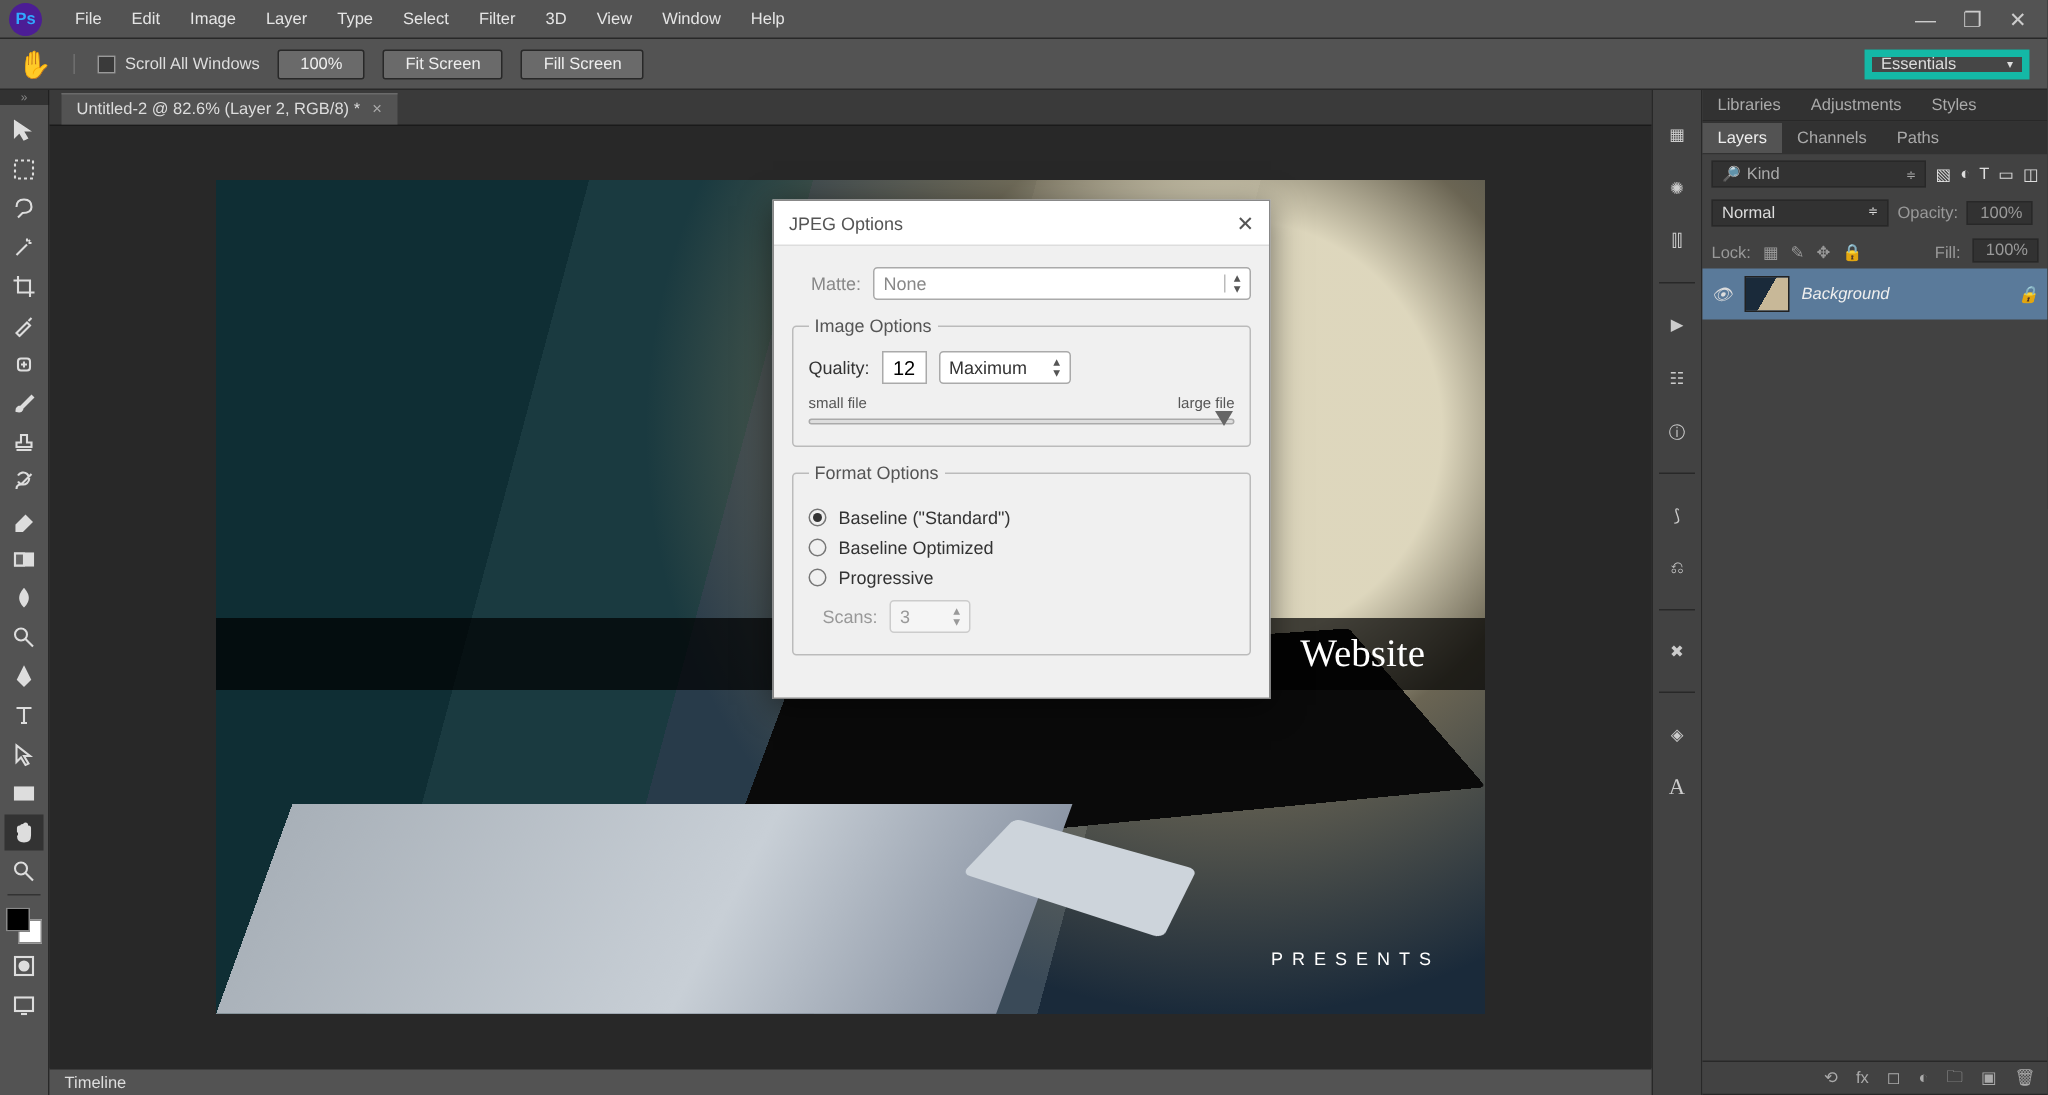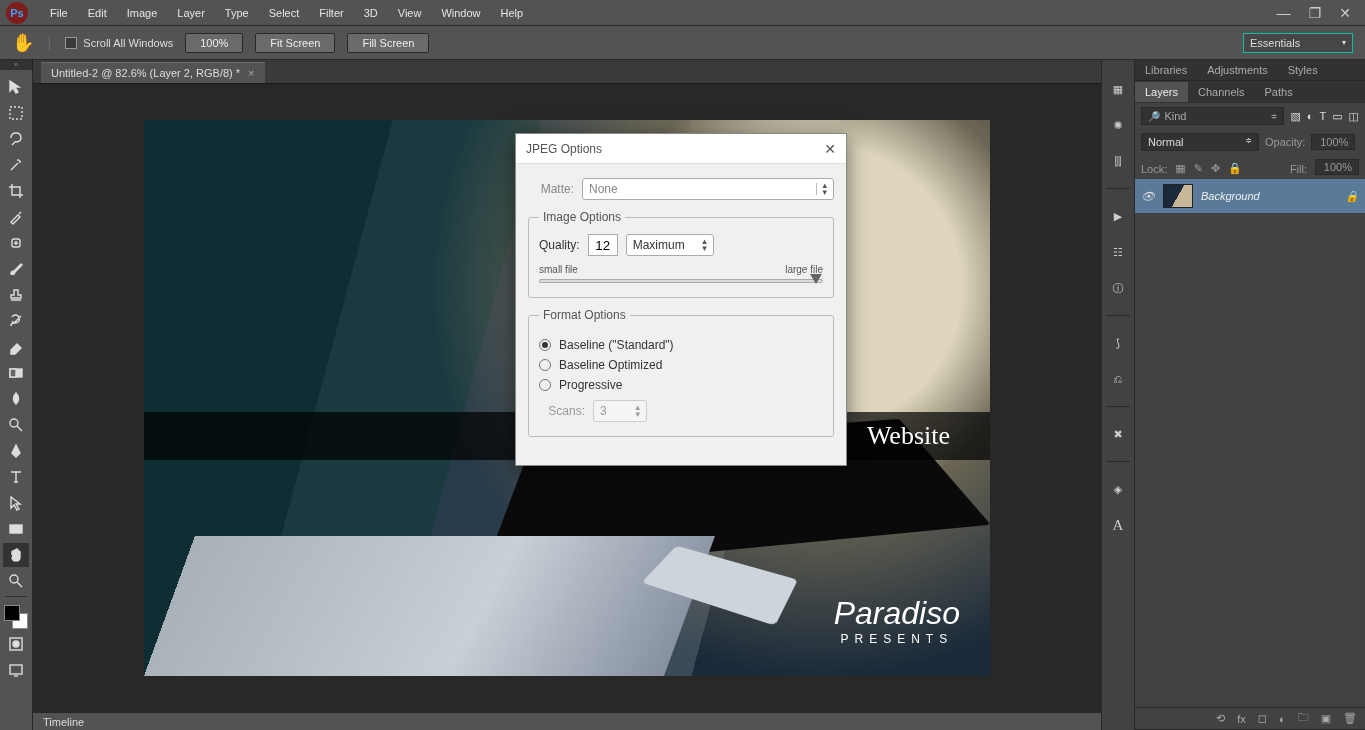--- a/index.html
+++ b/index.html
@@ -1,31 +1,31 @@
 <!DOCTYPE html>
 <html><head>
 <meta charset="utf-8">
 <style>
 * { margin: 0; padding: 0; box-sizing: border-box; font-family: "Segoe UI", Tahoma, sans-serif; }
 body { width: 1365px; height: 730px; background: #535353; overflow: hidden; position: relative; color: #ddd; font-size: 11px; }
 
 
 .menubar { height: 26px; background: #535353; display: flex; align-items: center; padding: 0 6px; border-bottom: 1px solid #282828; }
-.ps-logo { width: 22px; height: 22px; background: #7f1d1d; border-radius: 11px; display: flex; align-items: center; justify-content: center; color: #31a8ff; font-weight: bold; font-size: 11px; margin-right: 12px; }
+.ps-logo { width: 22px; height: 22px; background: #4c1d95; border-radius: 11px; display: flex; align-items: center; justify-content: center; color: #31a8ff; font-weight: bold; font-size: 11px; margin-right: 12px; }
 .menubar-item { padding: 4px 10px; color: #e5e5e5; cursor: default; }
 .window-controls { margin-left: auto; display: flex; gap: 18px; padding-right: 8px; color: #ccc; }
 .window-controls span { cursor: pointer; font-size: 14px; }
 
 
 .options-bar { height: 34px; background: #535353; display: flex; align-items: center; padding: 0 12px; border-bottom: 1px solid #282828; gap: 12px; }
 .hand-icon { font-size: 18px; }
 .chk { display: flex; align-items: center; gap: 6px; }
 .chkbox { width: 12px; height: 12px; border: 1px solid #999; background: #3a3a3a; }
 .opt-btn { background: #6a6a6a; border: 1px solid #282828; color: #eee; padding: 3px 14px; border-radius: 2px; cursor: pointer; font-size: 11px; }
-.workspace-select { margin-left: auto; width: 110px; height: 20px; background: #464646; border: 1px solid #14b8a6; padding: 2px 6px; display: flex; align-items: center; justify-content: space-between; }
+.workspace-select { margin-left: auto; width: 110px; height: 20px; background: #464646; border: 5px solid #14b8a6; padding: 2px 6px; display: flex; align-items: center; justify-content: space-between; }
 
 
 .main { display: flex; height: calc(100% - 60px); }
 
 
 .toolbox-outer { display: flex; flex-direction: column; }
 .tbx-flyout { height: 10px; background: #323232; text-align: center; color: #888; font-size: 8px; border-right: 1px solid #202020;}
 .toolbox { width: 33px; background: #535353; border-right: 1px solid #282828; display: flex; flex-direction: column; align-items: center; padding-top: 4px; flex: 1; }
 .tool { width: 26px; height: 24px; margin: 1px 0; display: flex; align-items: center; justify-content: center; color: #ddd; cursor: pointer; position: relative; }
 .tool svg { width: 16px; height: 16px; stroke: #ddd; fill: none; stroke-width: 1.4; }
@@ -308,21 +308,20 @@
       <div class="canvas">
         <div class="photo-bg"></div>
         <div class="laptop"></div>
         <div class="paper"></div>
         <div class="phone"></div>
         <div class="text-strip">
           <span class="gap"></span>
           <span>Website</span>
         </div>
         <div class="wm">
-          <div class="script">Paradiso</div>
           <div class="sub">PRESENTS</div>
         </div>
       </div>
     </div>
     <div class="timeline-row">
       <span>Timeline</span>
     </div>
   </div>
 
   <div class="vdock">

